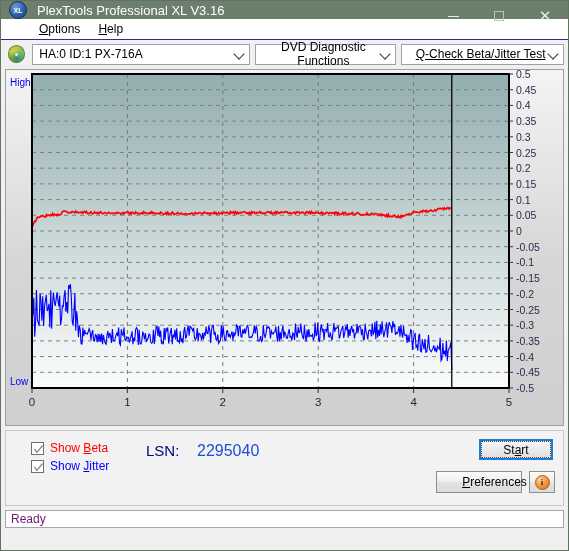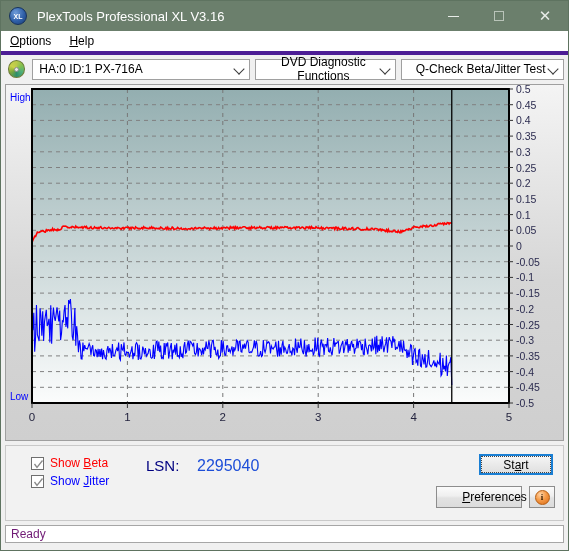--- a/index.html
+++ b/index.html
@@ -13,21 +13,21 @@
   .window{
     width:569px;height:551px;
     box-sizing:border-box;
     border:1px solid #5e7360;
     background:#f0f0f0;
     position:relative;
     display:flex;flex-direction:column;
   }
   
   .titlebar{
-    height:30px;
+    height:18px;
     background:#6b7f6c;
     display:flex;align-items:center;
     flex:0 0 auto;
     position:relative;
   }
   .app-icon{
     width:18px;height:18px;border-radius:50%;
     margin-left:8px;
     background:radial-gradient(circle at 35% 30%,#6f9cd8 0%,#2e5fa8 55%,#1b3c72 100%);
     border:1px solid #15325f;
@@ -46,21 +46,22 @@
     color:#e8ece8;font-size:14px;
   }
   .win-btn.close{font-size:15px;}
   .min-glyph{width:11px;height:1px;background:#e8ece8;display:block;}
   .max-glyph{width:10px;height:10px;border:1px solid #b9c4b9;display:block;box-sizing:border-box;}
   
   .menubar{
     height:20px;background:#ffffff;
     display:flex;align-items:center;
     flex:0 0 auto;
-    border-bottom:4px solid #4c1d95;
+    border-bottom:1px solid #4c1d95;
+    padding-left:29px;
   }
   .menu-item{
     padding:2px 9px;color:#000;font-size:12px;
   }
   .menu-item u{text-decoration:underline;}
   
   .toolbar{
     height:28px;
     background:#f0f0f0;
     display:flex;align-items:center;
@@ -94,21 +95,21 @@
     padding-left:6px;
   }
   .combo .caret{
     position:absolute;right:6px;top:50%;
     width:7px;height:7px;margin-top:-4px;
     border-left:1.4px solid #3a3a3a;border-bottom:1.4px solid #3a3a3a;
     transform:rotate(-45deg);
   }
   .combo.c1{width:227px;}
   .combo.c2{width:148px;}
-  .combo.c3{width:170px;}
+  .combo.c3{width:170px;text-decoration:underline;}
   .combo.c2 .lbl,.combo.c3 .lbl{
     width:100%;text-align:center;padding-right:10px;box-sizing:border-box;
   }
   
   .graph-panel{
     flex:0 0 auto;
     height:357px;
     background:linear-gradient(180deg,#f4f4f4 0%,#d6d6d6 55%,#cfcfcf 100%);
     border:1px solid #9f9f9f;
     margin:1px 4px 0 4px;

